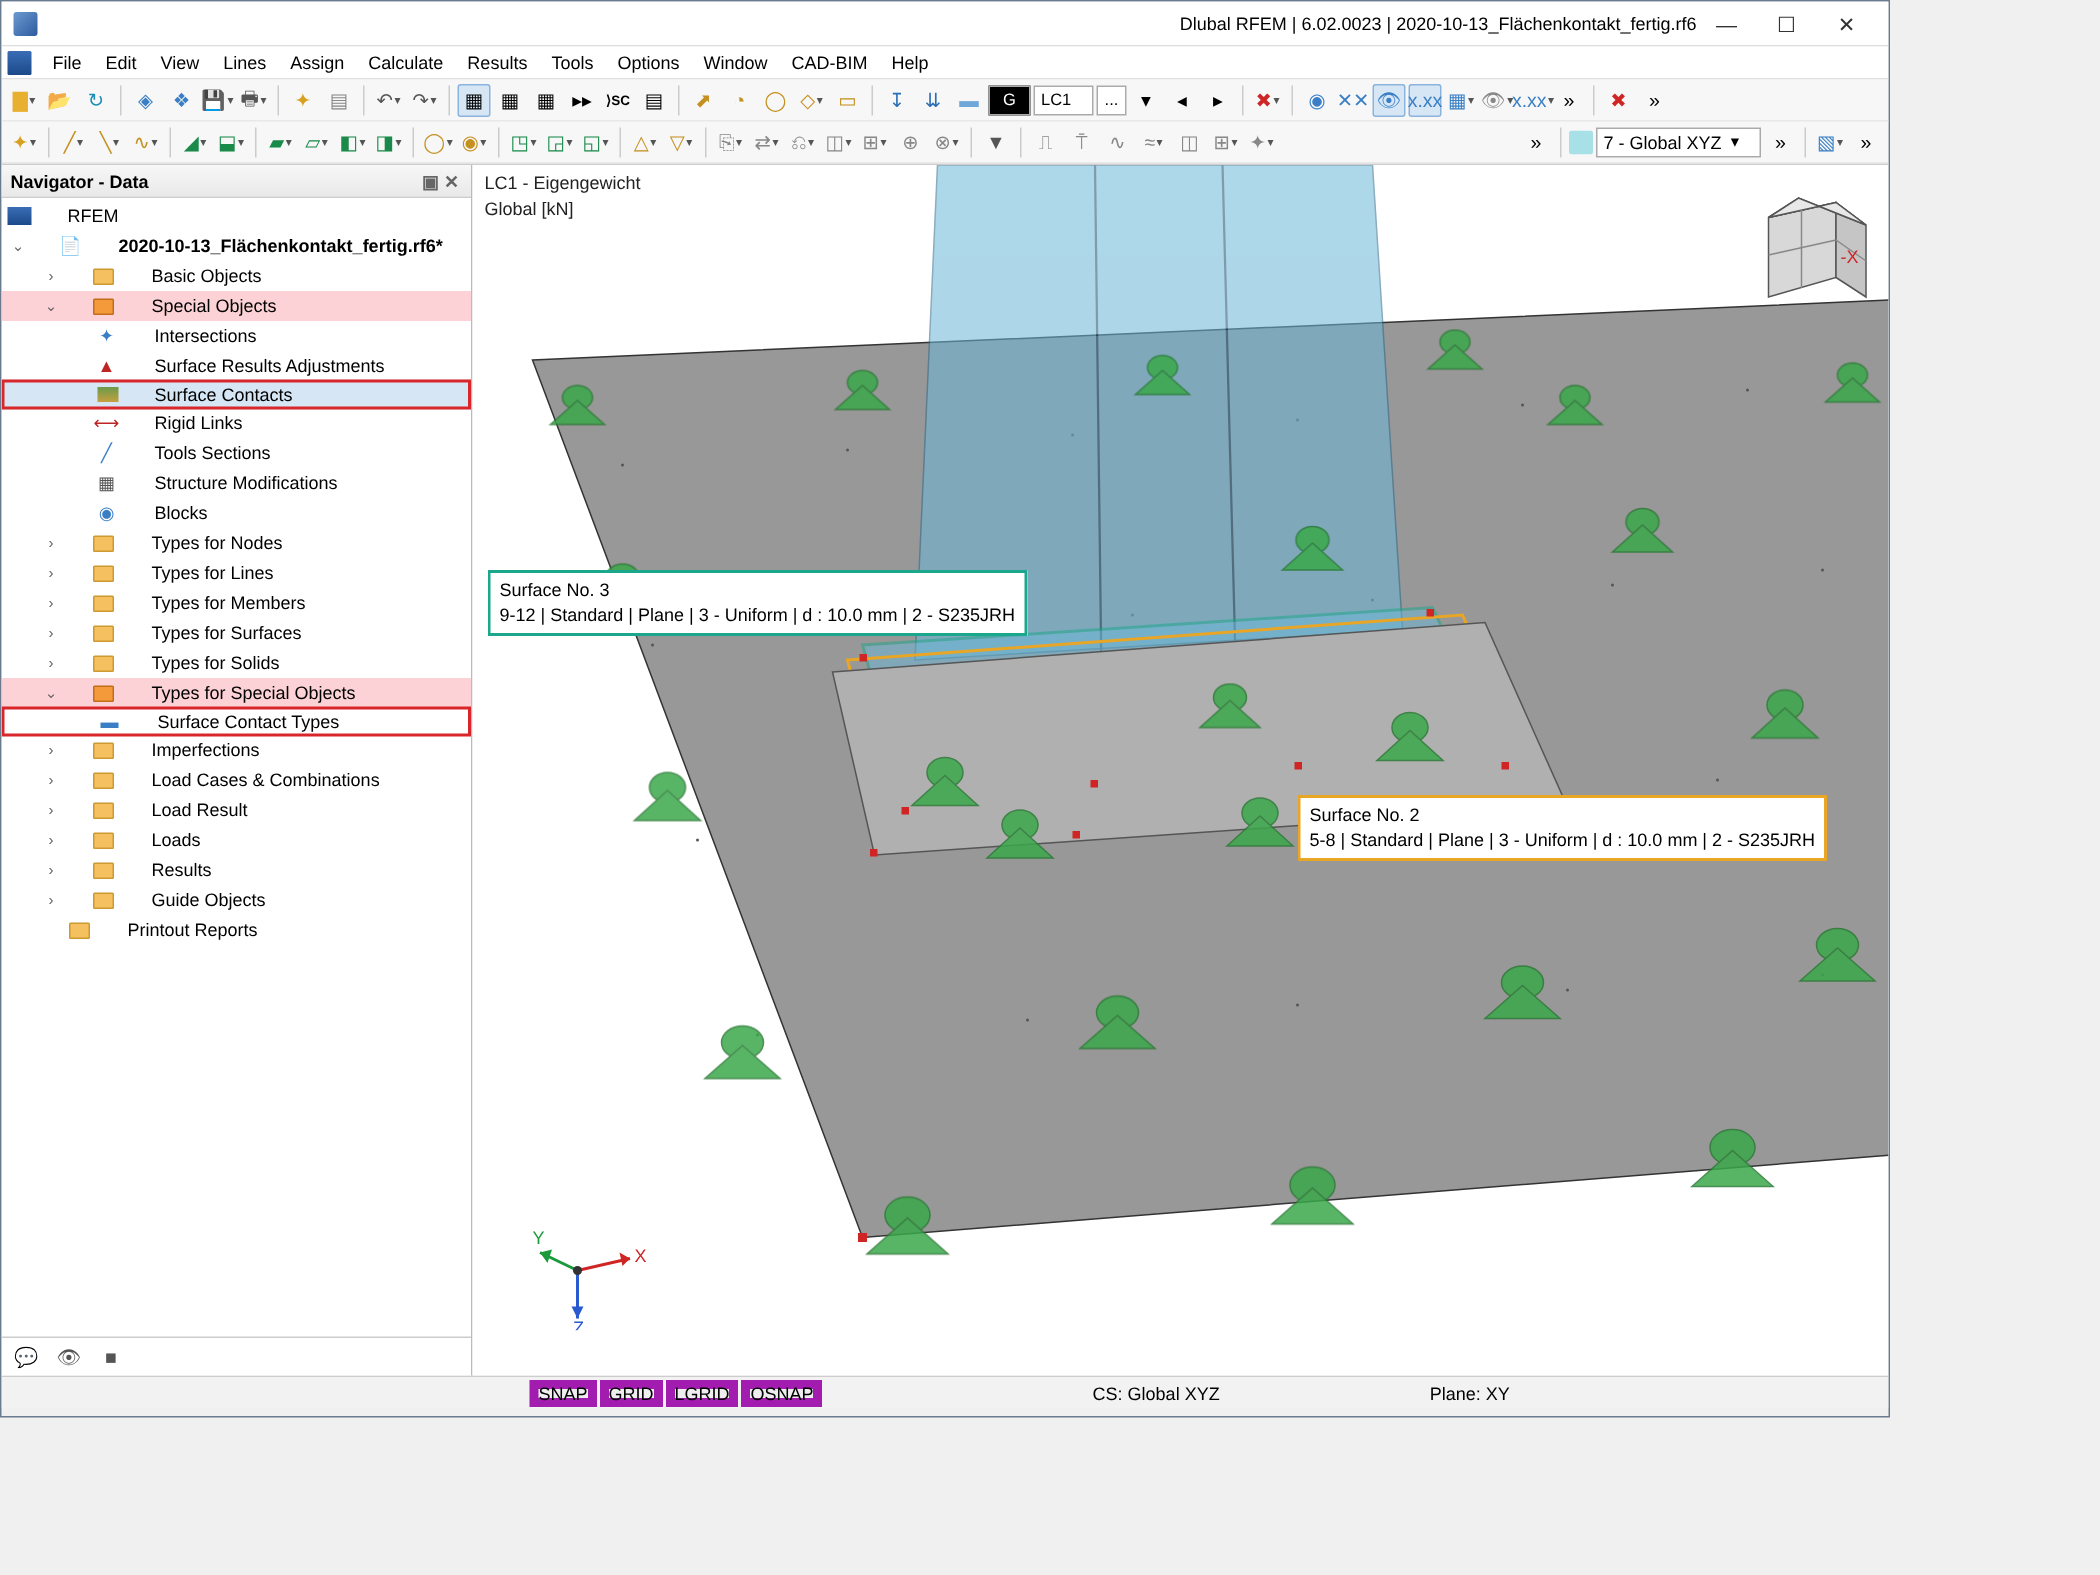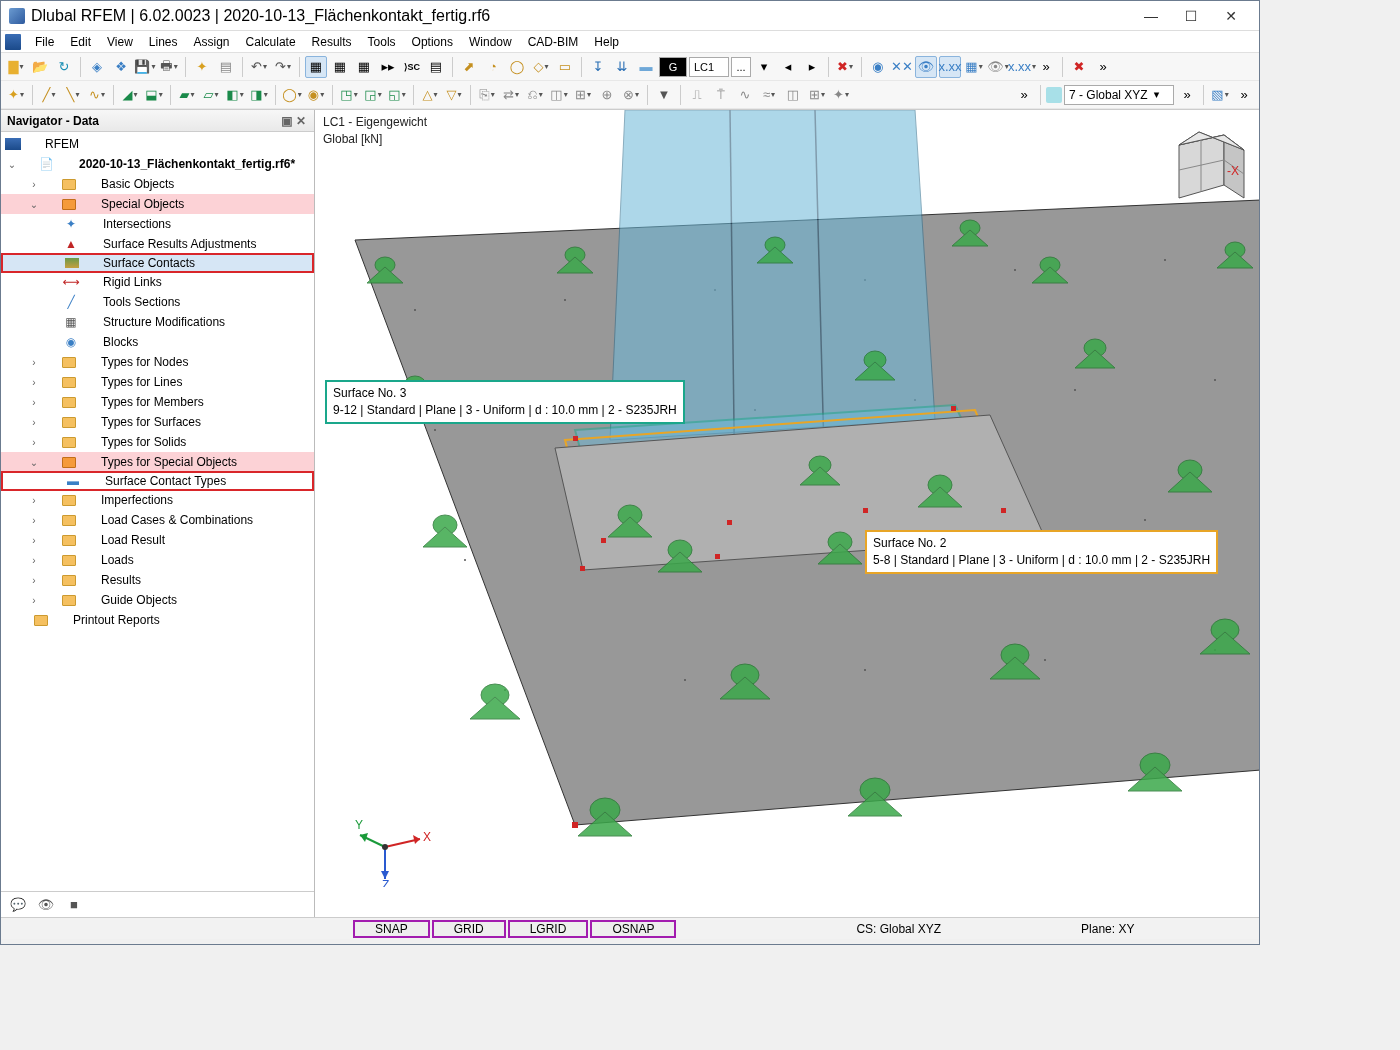--- a/index.html
+++ b/index.html
@@ -1,19 +1,19 @@
 <!DOCTYPE html>
 <html><head>
 <meta charset="utf-8">
 <style>
 * { box-sizing: border-box; margin: 0; padding: 0; font-family: "Segoe UI", Tahoma, sans-serif; font-size: 12px; }
 body { background: #f0f0f0; width: 1260px; height: 945px; overflow: hidden; position: relative; border: 1px solid #6b7b8f; }
 .titlebar { height: 30px; background: #fff; display: flex; align-items: center; padding: 0 8px; border-bottom: 1px solid #ddd; }
 .titlebar .app-icon { width: 16px; height: 16px; background: linear-gradient(135deg,#6b9bd1,#2e5a9e); border-radius: 2px; margin-right: 6px; }
-.titlebar .title-text { flex: 1; font-size: 16px; }
+.titlebar .title-text { flex: 1; font-size: 12px; text-align: right; }
 .titlebar .winbtn { width: 40px; height: 28px; display: flex; align-items: center; justify-content: center; font-size: 14px; color: #333; }
 .menubar { height: 22px; background: #fff; display: flex; align-items: center; padding: 0 4px; border-bottom: 1px solid #e0e0e0; }
 .menubar .sysicon { width: 16px; height: 16px; background: linear-gradient(#3a6db5,#1b4a8a); margin-right: 6px; border-radius:1px; }
 .menubar .mitem { padding: 2px 8px; cursor: default; }
 .toolbars { background: #f7f7f7; border-bottom: 1px solid #ccc; }
 .trow { height: 28px; display: flex; align-items: center; padding: 0 4px; gap: 2px; border-bottom: 1px solid #e8e8e8; }
 .tbtn { width: 22px; height: 22px; display: flex; align-items: center; justify-content: center; border: 1px solid transparent; border-radius: 2px; font-size: 13px; }
 .tsep { width: 1px; height: 20px; background: #ccc; margin: 0 3px; }
 .tcombo { height: 20px; border: 1px solid #aaa; background: #fff; padding: 0 4px; display: flex; align-items: center; font-size: 11px; }
 .content { display: flex; height: 807px; }
@@ -32,21 +32,21 @@
 .tree-row.selected { background: #d6e6f5; }
 .nav-footer { height: 26px; border-top: 1px solid #ccc; display: flex; align-items: center; padding: 0 6px; gap: 6px; }
 .viewport { flex: 1; position: relative; background: #fff; overflow: hidden; }
 .vp-label { position: absolute; left: 8px; top: 4px; font-size: 12px; color: #222; line-height: 1.4; }
 .tooltip { position: absolute; background: #fff; border: 2px solid; padding: 3px 6px; font-size: 11px; line-height: 1.4; }
 .tooltip.green { border-color: #1aa78b; }
 .tooltip.orange { border-color: #e8a526; }
 .axes { position: absolute; left: 40px; bottom: 30px; }
 .nav-cube { position: absolute; right: 10px; top: 10px; }
 .statusbar { height: 22px; background: #f2f2f2; border-top: 1px solid #ccc; display: flex; align-items: center; font-size: 11px; }
-.statusbar .sbtn { border: 2px solid #a21caf; background: #eee; height: 18px; padding: 0 20px; margin-left: 2px; display: flex; align-items: center; }
+.statusbar .sbtn { border: 6px solid #a21caf; background: #eee; height: 18px; padding: 0 0; margin-left: 2px; display: flex; align-items: center; }
 .drop { font-size: 8px; margin-left: 1px; color: #555; }
 </style>
 </head>
 <body>
 
 <div class="titlebar">
   <div class="app-icon"></div>
   <div class="title-text">Dlubal RFEM | 6.02.0023 | 2020-10-13_Flächenkontakt_fertig.rf6</div>
   <div class="winbtn">—</div>
   <div class="winbtn">☐</div>
@@ -319,21 +319,21 @@
           </span>
         <span>Results</span>
       </div>
       <div class="tree-row" style="padding-left:26px">
         <span class="caret">›</span>
           <span class="ticon">
             <span class="folder"></span>
           </span>
         <span>Guide Objects</span>
       </div>
-      <div class="tree-row" style="padding-left:32px">
+      <div class="tree-row" style="padding-left:44px">
         <span class="ticon">
             <span class="folder"></span>
           </span>
         <span>Printout Reports</span>
       </div>
     </div>
     <div class="nav-footer">
       <div class="tbtn" style="color:#e8b030">💬</div>
       <div class="tbtn" style="color:#555">👁</div>
       <div class="tbtn" style="color:#555">■</div>

